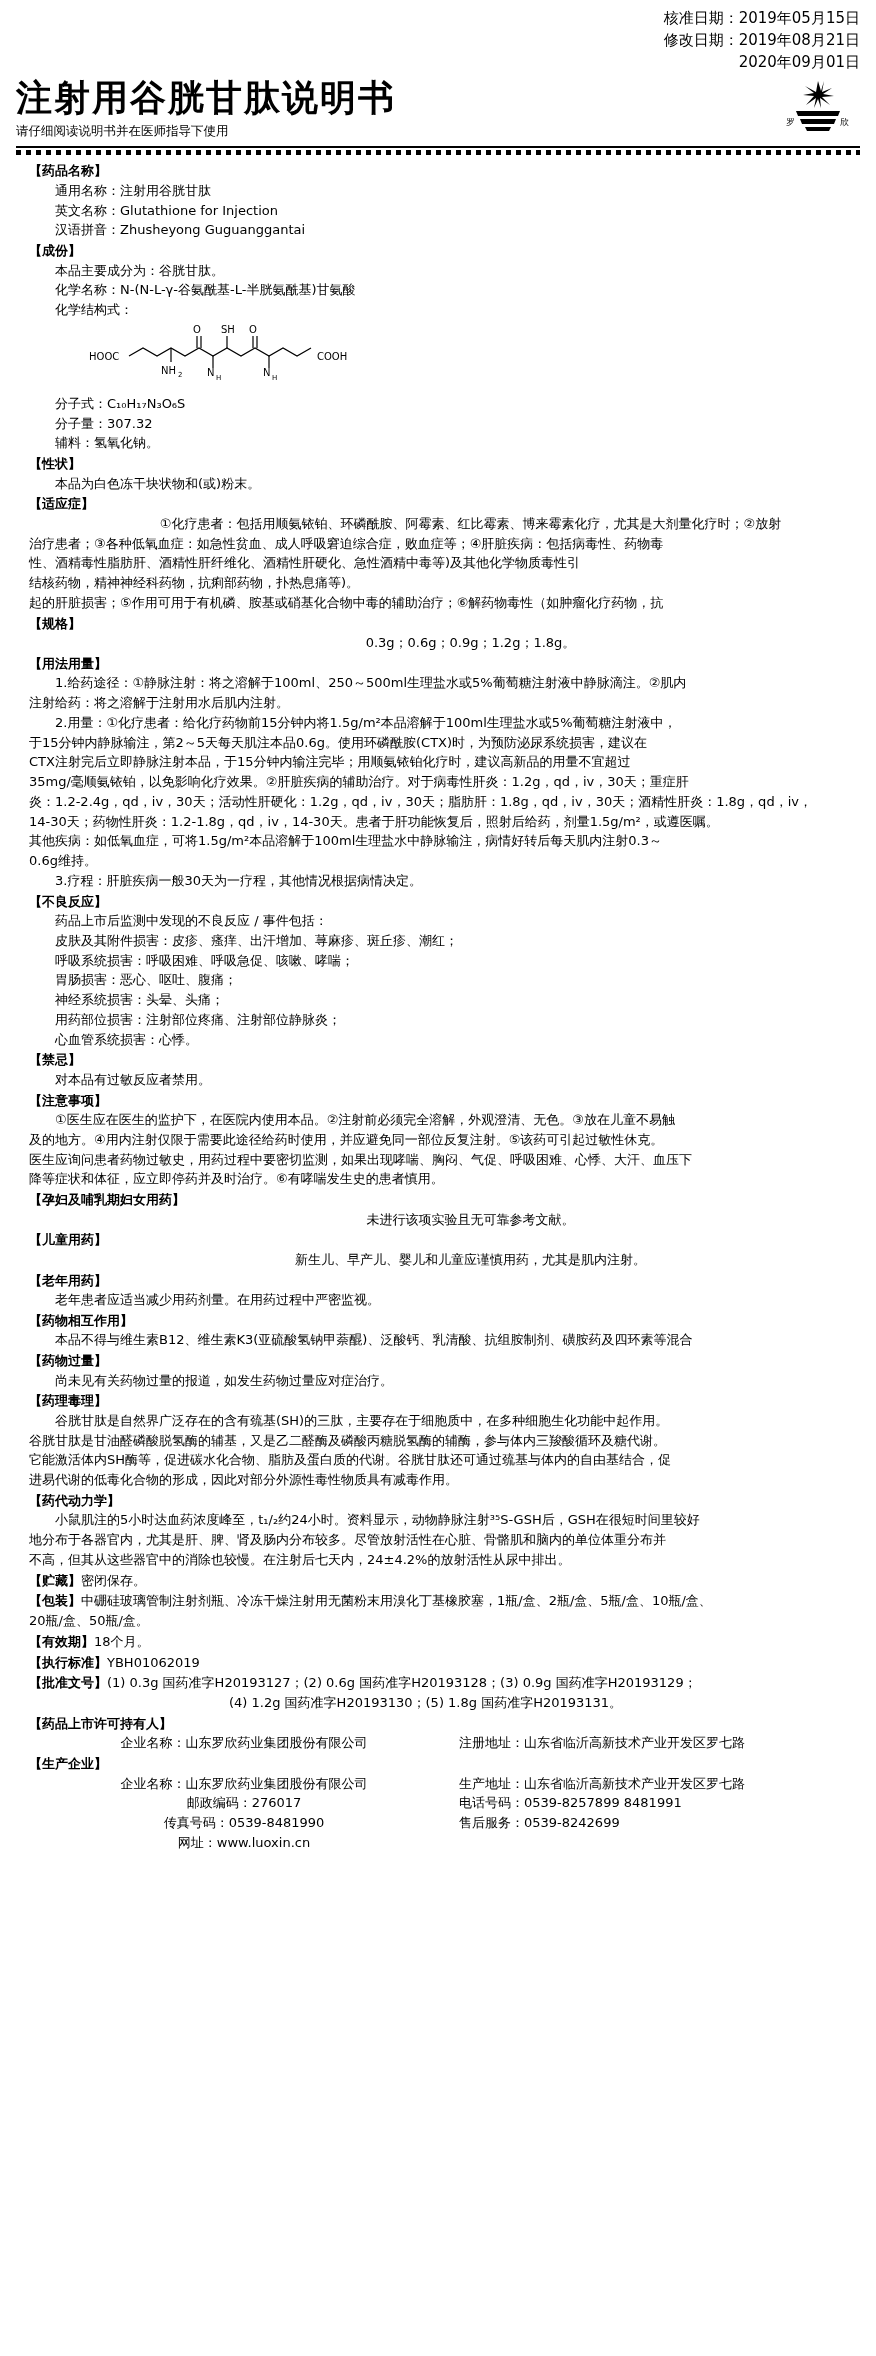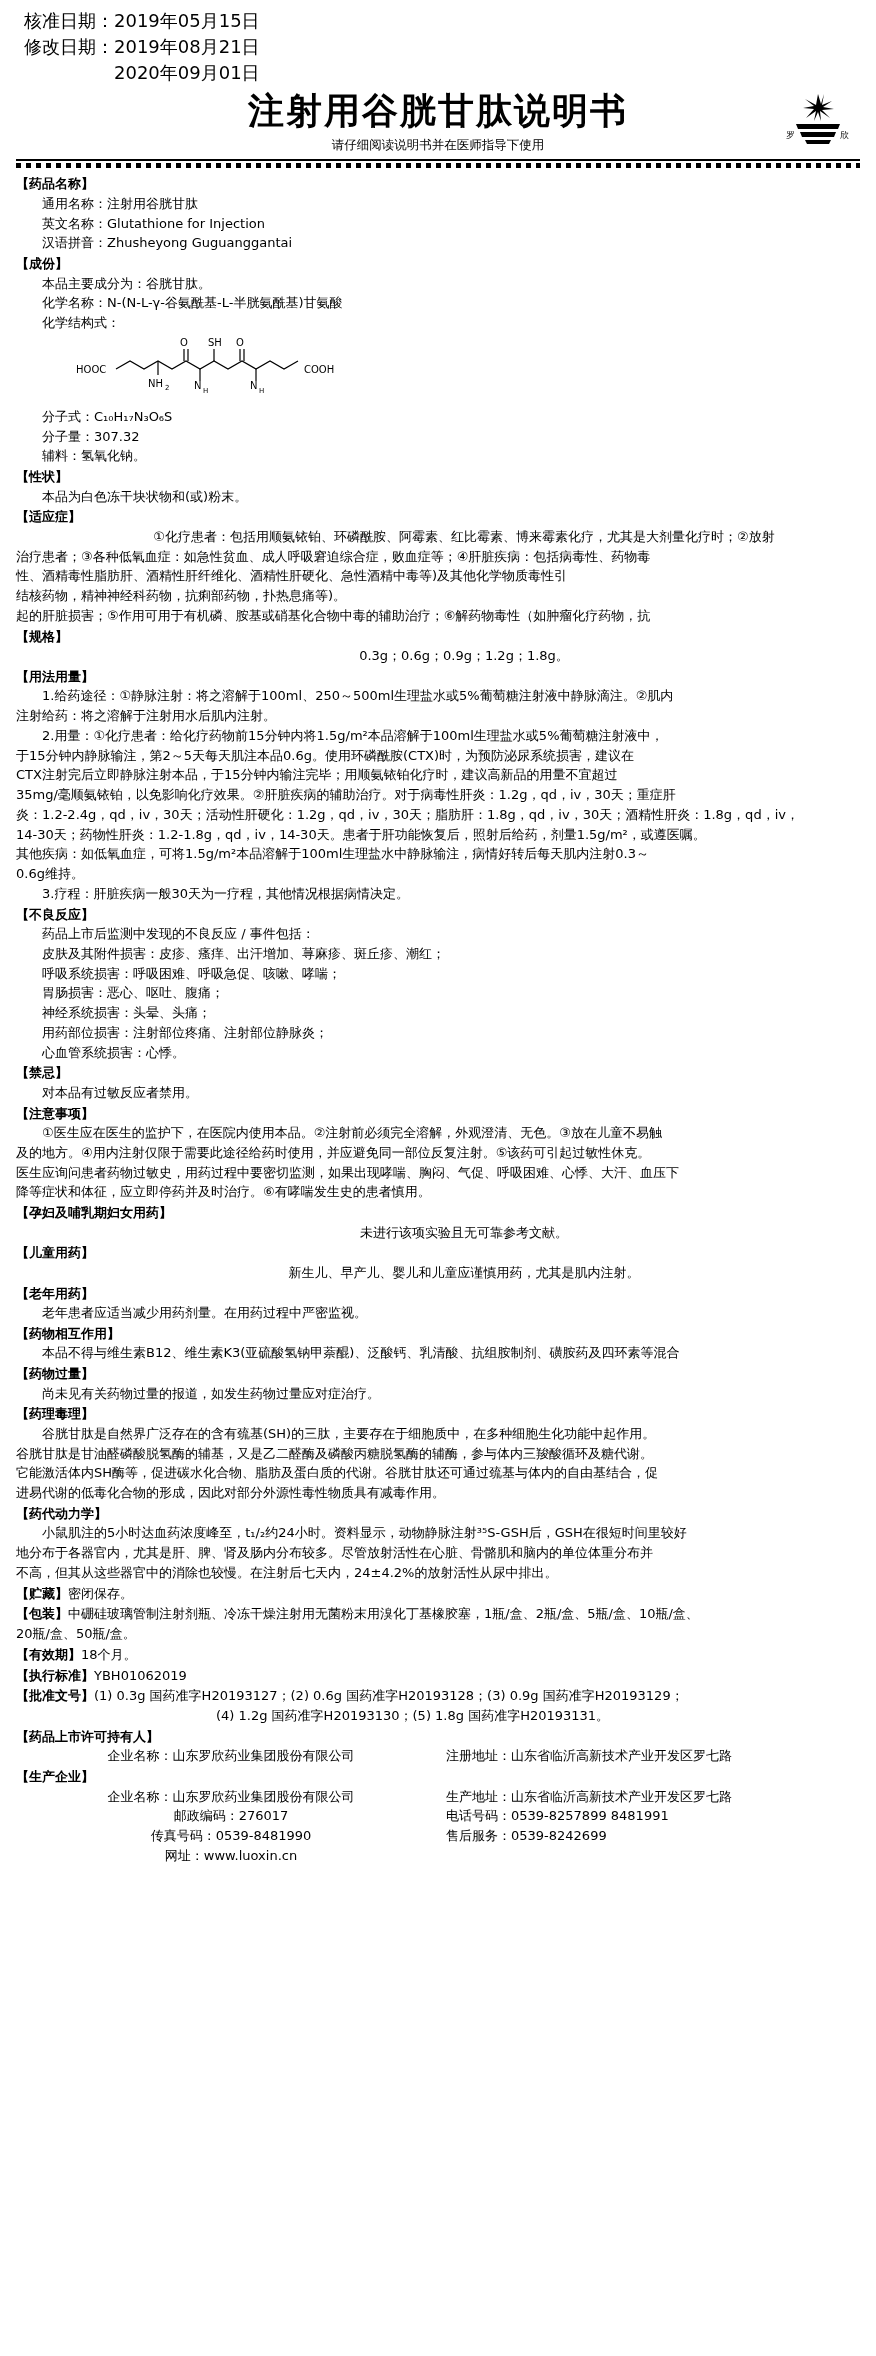--- a/index.html
+++ b/index.html
@@ -7,45 +7,45 @@
     width:876px;
     background:#ffffff;
     font-family:"DejaVu Sans","Liberation Sans",sans-serif;
     color:#000;
     font-size:13px;
     line-height:1.5;
   }
   .page{width:876px;min-height:2356px;box-sizing:border-box;padding:8px 16px 10px 16px;position:relative;}
 
   
-  .dates{font-size:18px;line-height:1.45;margin-left:8px;}
+  .dates{font-size:15px;line-height:1.45;margin-left:8px;text-align:right;}
   .dates div{white-space:pre;}
 
   
   .titlewrap{position:relative;margin-top:4px;}
   .maintitle{
-    text-align:center;
+    text-align:left;
     font-family:"DejaVu Serif","Liberation Serif",serif;
     font-weight:bold;
     font-size:36px;
     letter-spacing:2px;
     line-height:1.15;
   }
-  .subtitle{text-align:center;font-size:12.5px;margin-top:4px;}
+  .subtitle{font-size:12.5px;margin-top:4px;font-family:Liberation Mono, monospace;}
   .logo{position:absolute;right:4px;top:-2px;width:90px;height:58px;}
   .logo svg{display:block;}
 
   
   .rule{height:9px;margin:5px 0 6px 0;position:relative;}
   .rule .solid{position:absolute;left:0;right:0;top:0;height:2px;background:#000;}
   .rule .dashes{position:absolute;left:0;right:0;top:4px;height:5px;
     background-image:repeating-linear-gradient(to right,#000 0 5px,transparent 5px 10px);}
 
   
-  .sec{margin:0 0 1px 0;}
+  .sec{margin:0 0 1px 13px;}
   .sechead{font-weight:bold;font-size:13px;line-height:1.5;}
   .p{margin:0;text-indent:0;font-size:13px;line-height:1.52;}
   .ind1{padding-left:26px;}
   .ind2{padding-left:52px;text-align:center;}
 
   
   .formula{padding-left:52px;margin:2px 0 2px 0;}
   .formula svg{display:block;}
 
   

